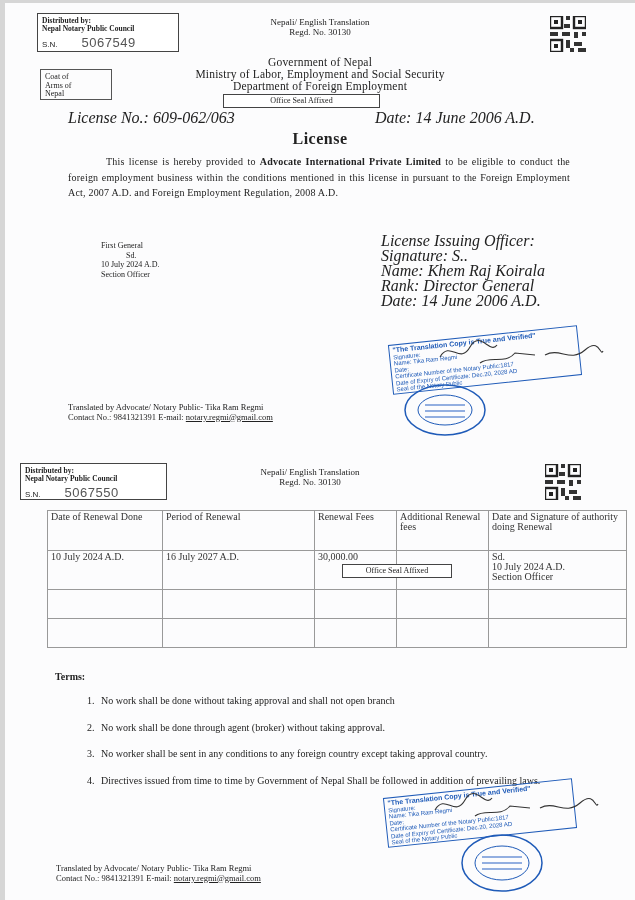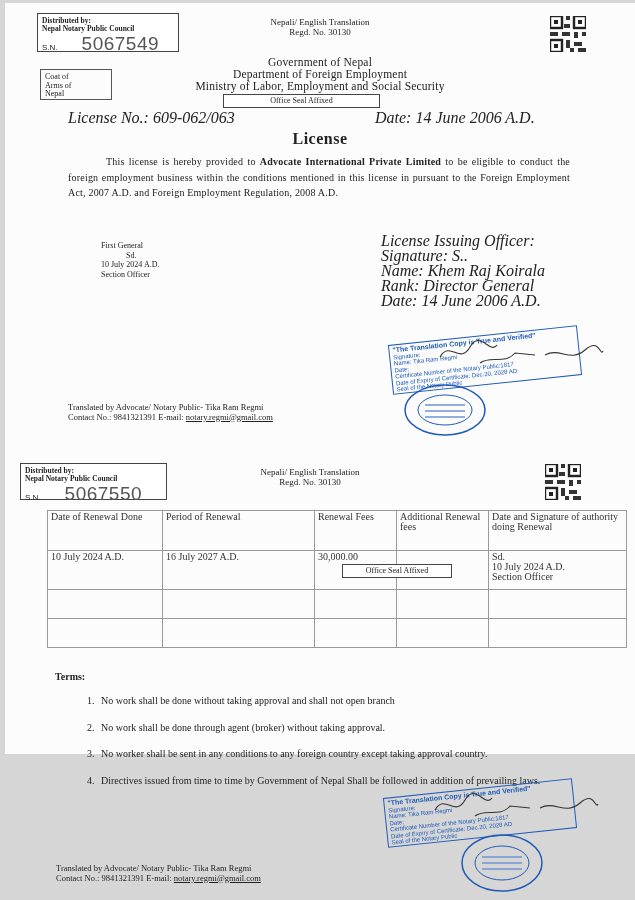--- a/index.html
+++ b/index.html
@@ -1,23 +1,23 @@
 <!DOCTYPE html>
 <html><head>
 <meta charset="utf-8">
 <style>
   html, body { margin:0; padding:0; }
   body { width:635px; height:900px; background:#d6d6d6; position:relative; overflow:hidden;
          font-family:"Liberation Serif","DejaVu Serif",serif; color:#222; }
-  .page { position:absolute; left:5px; top:3px; width:630px; height:751px; background:#fcfcfd; }
+  .page { position:absolute; left:5px; top:3px; width:630px; height:897px; background:#fcfcfd; }
   .abs { position:absolute; }
   .dist { border:1px solid #444; background:#fff; }
   .dist .l1, .dist .l2 { font-size:7.5px; font-weight:bold; line-height:8px; }
   .dist .sn { font-family:"Liberation Sans",sans-serif; font-size:8px; }
-  .dist .num { font-family:"Liberation Sans",sans-serif; font-size:19px; color:#555; letter-spacing:0.5px; }
+  .dist .num { font-family:"Liberation Sans",sans-serif; font-size:13px; color:#555; letter-spacing:0.5px; }
   .center { text-align:center; }
   .qr { width:36px; height:36px; }
   .box { border:1px solid #444; font-size:8px; text-align:center; background:#fff; }
   .para { font-size:10px; line-height:15.5px; text-align:justify; letter-spacing:0.2px; }
   .sm { font-size:8px; line-height:9.5px; }
   .md { font-size:16px; line-height:15px;font-style:italic; }
   table.ren { border-collapse:collapse; font-size:10px; }
   table.ren td { border:1px solid #999; vertical-align:top; padding:1px 3px; line-height:10px; color:#333; }
   .terms li { font-size:10px; line-height:14.5px; margin:12px; padding-left:4px; text-align:justify; }
   .terms ol { margin:0; padding-left:30px; }
@@ -63,22 +63,22 @@
   </svg>
 
   <div class="abs" style="left:35px;top:66px;width:72px;height:31px;border:1px solid #555;font-size:8px;line-height:8.5px;padding:3px 0 0 4px;box-sizing:border-box;">
     <div>Coat of</div>
     <div>Arms of</div>
     <div>Nepal</div>
   </div>
 
   <div class="abs center" style="left:110px;top:53px;width:410px;font-size:11.5px;line-height:12px;letter-spacing:0.2px;">
     <div>Government of Nepal</div>
+    <div>Ministry of Labor, Employment and Social Security</div>
     <div>Department of Foreign Employment</div>
-    <div>Ministry of Labor, Employment and Social Security</div>
   </div>
 
   <div class="abs box" style="left:218px;top:91px;width:155px;height:12px;line-height:12px;">Office Seal Affixed</div>
 
   <div class="abs md" style="left:63px;top:107px;">License No.: 609-062/063</div>
   <div class="abs md" style="left:370px;top:107px;">Date: 14 June 2006 A.D.</div>
 
   <div class="abs center" style="left:0;top:127px;width:630px;font-size:16px;font-weight:bold;letter-spacing:0.5px;">License</div>
 
   <div class="abs para" style="left:63px;top:151px;width:502px;text-indent:38px;">

